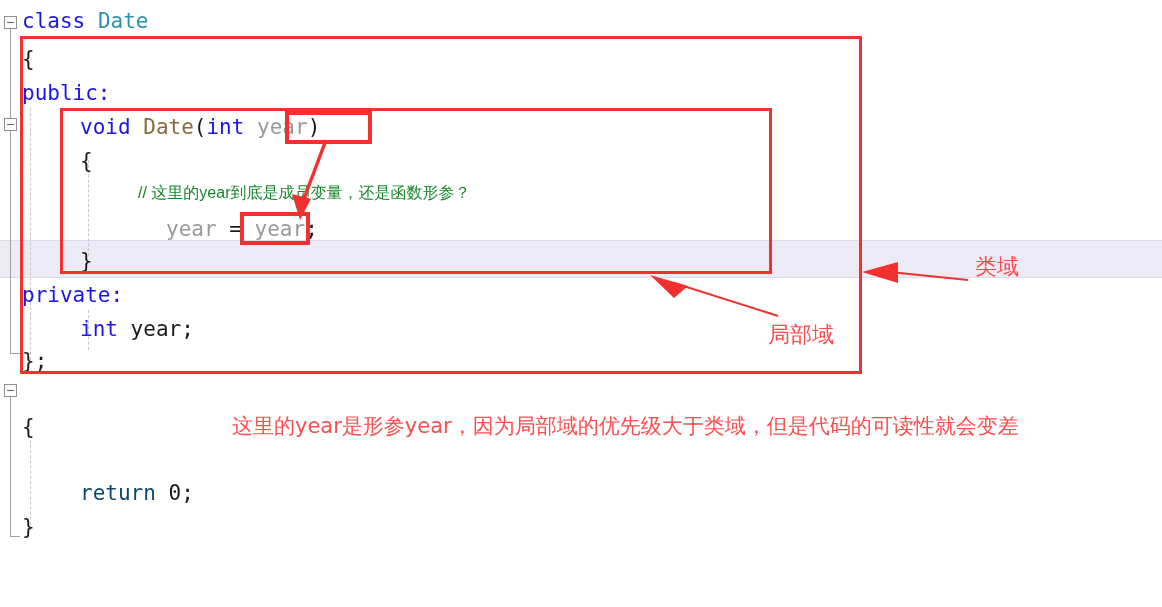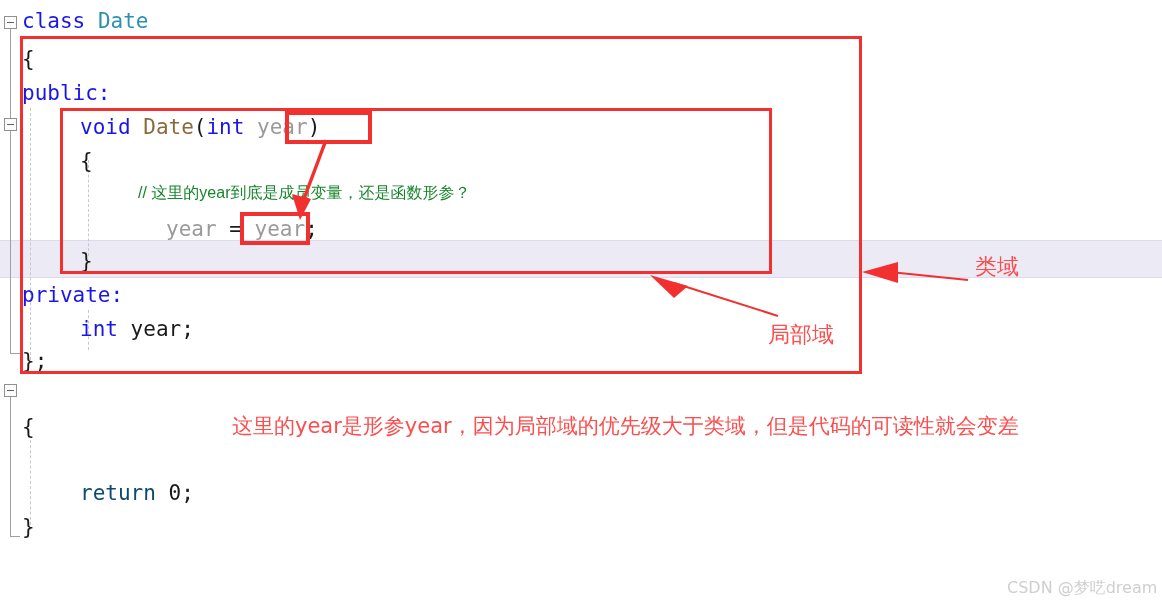--- a/index.html
+++ b/index.html
@@ -203,15 +203,14 @@
     <path d="M108 22 L30 14" stroke="#f23030" stroke-width="2" fill="none"></path>
     <path d="M2 14 L38 4 L38 25 Z" fill="#f23030"></path>
   </svg>
 
   <div class="anno-text" style="left:975px; top:254px;">类域</div>
 
   <div class="anno-text" style="left:768px; top:322px;">局部域</div>
 
   <div class="anno-text big" style="left:232px; top:413px;text-align:center;">这里的year是形参year，因为局部域的优先级大于类域，但是代码的可读性就会变差</div>
 
-  <div class="watermark" style="left:1007px; top:578px;">CSDN @梦呓dream</div>
 
 </div>
 
 </body></html>

